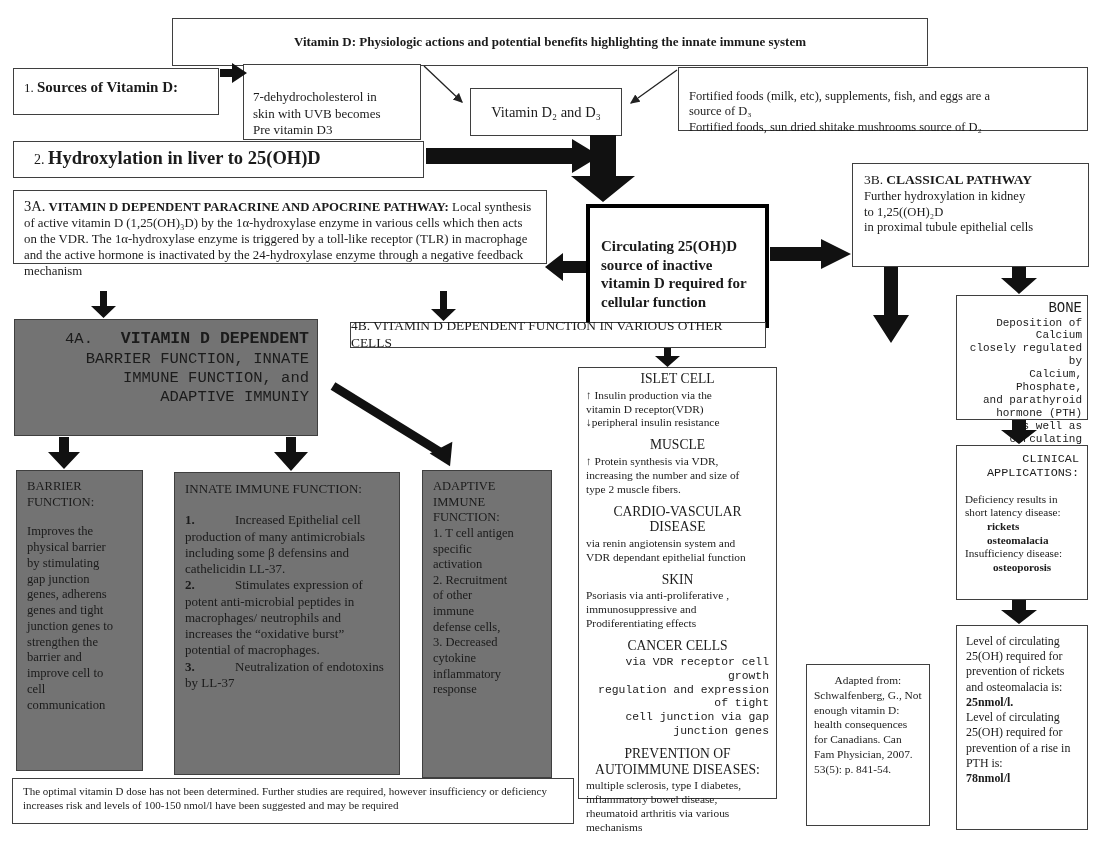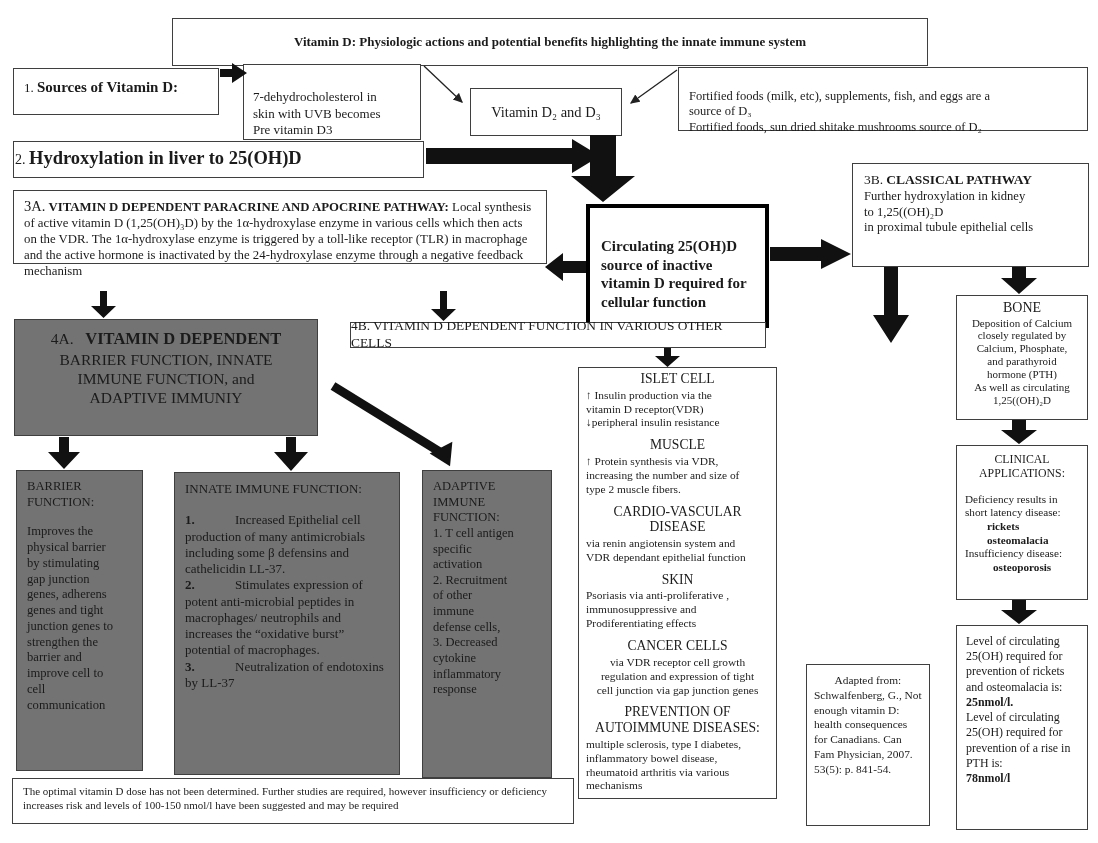--- a/index.html
+++ b/index.html
@@ -4,21 +4,21 @@
 <style>
   html,body{margin:0;padding:0;background:#fff;}
   .canvas{
     position:relative;width:1098px;height:843px;background:#fff;
     font-family:"Liberation Serif","DejaVu Serif",serif;color:#1b1b1b;overflow:hidden;
   }
   .box{position:absolute;border:1.6px solid #3f3f3f;background:#fff;box-sizing:border-box;line-height:1.25;}
   .gray{background:#737373;}
   .thick{border:4px solid #000;}
   .pre{white-space:pre-line;}
-  .ctr{text-align:center;}
+  .ctr{text-align:right;font-family:Liberation Mono, monospace;}
   .flexc{display:flex;align-items:center;justify-content:center;}
   .num{font-weight:normal;}
   b{font-weight:bold;}
   .arrows{position:absolute;left:0;top:0;pointer-events:none;}
   .cellhead{text-align:center;font-size:13.6px;margin:7px 0 2px;white-space:pre-line;line-height:1.15;}
   .cellhead.first{margin-top:1px;}
   .cellbody{font-size:11.4px;line-height:1.22;white-space:pre-line;}
   .inum{font-weight:bold;display:inline-block;min-width:50px;}
   .item{margin:0;}
   .boldline{font-weight:bold;}
@@ -46,21 +46,21 @@
   <div class="box flexc" style="left:470px;top:88px;width:152px;height:48px;font-size:14.5px;">
     <span>Vitamin D₂ and D₃</span>
   </div>
 
   <div class="box pre" style="left:678px;top:67px;width:410px;height:64px;padding:5px 10px;font-size:12.5px;">
     <span>Fortified foods (milk, etc), supplements, fish, and eggs are a
 source of D₃
 Fortified foods, sun dried shitake mushrooms source of D₂</span>
   </div>
 
-  <div class="box" style="left:13px;top:141px;width:411px;height:37px;padding:5px 1px;font-size:14px;">
+  <div class="box" style="left:13px;top:141px;width:411px;height:37px;padding:5px 20px;font-size:14px;">
     <span class="num">2.</span>
     <b style="font-size:18.5px;">Hydroxylation in liver to 25(OH)D</b>
   </div>
 
   <div class="box" style="left:13px;top:190px;width:534px;height:74px;padding:6px 10px;font-size:12.8px;">
     <span class="num" style="font-size:14.5px;">3A.</span>
     <b>VITAMIN D DEPENDENT PARACRINE AND APOCRINE PATHWAY:</b>
     <span>Local synthesis of active vitamin D (1,25(OH)₃D) by the 1α-hydroxylase enzyme in various cells which then acts on the VDR. The 1α-hydroxylase enzyme is triggered by a toll-like receptor (TLR) in macrophage and the active hormone is inactivated by the 24-hydroxylase enzyme through a negative feedback mechanism</span>
   </div>
 

